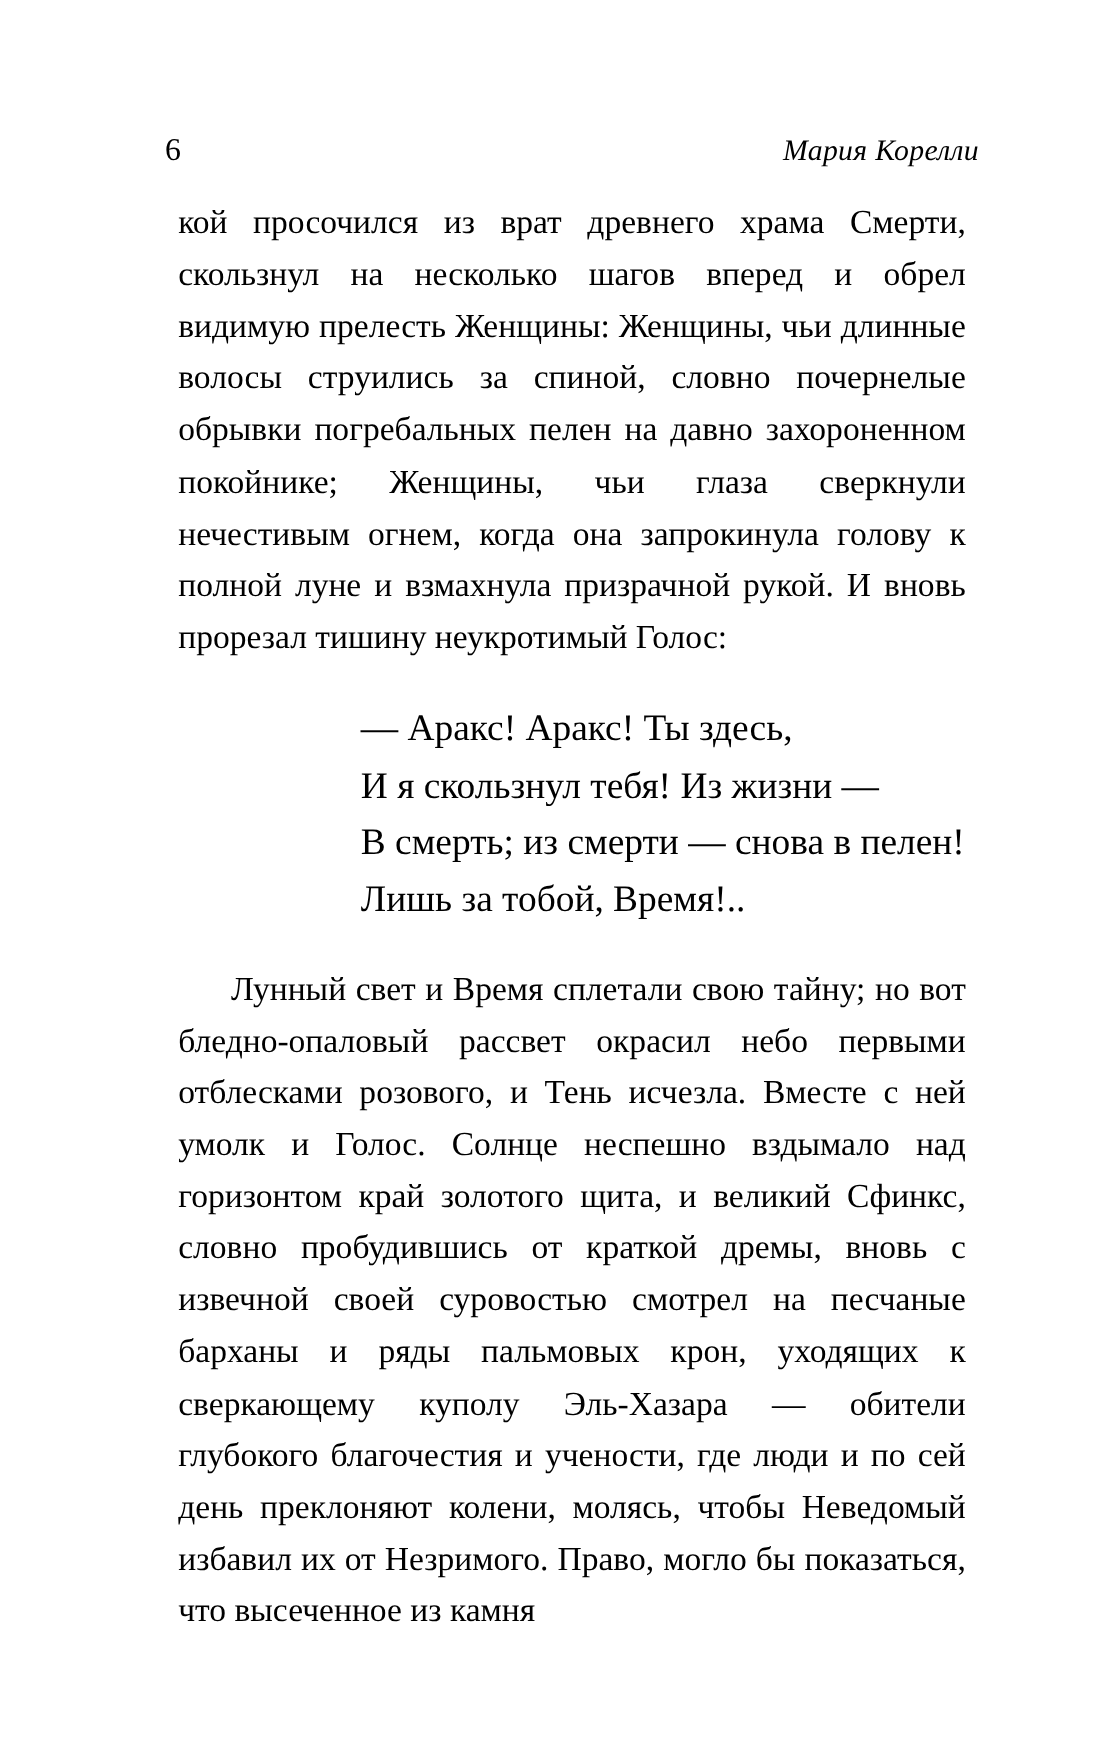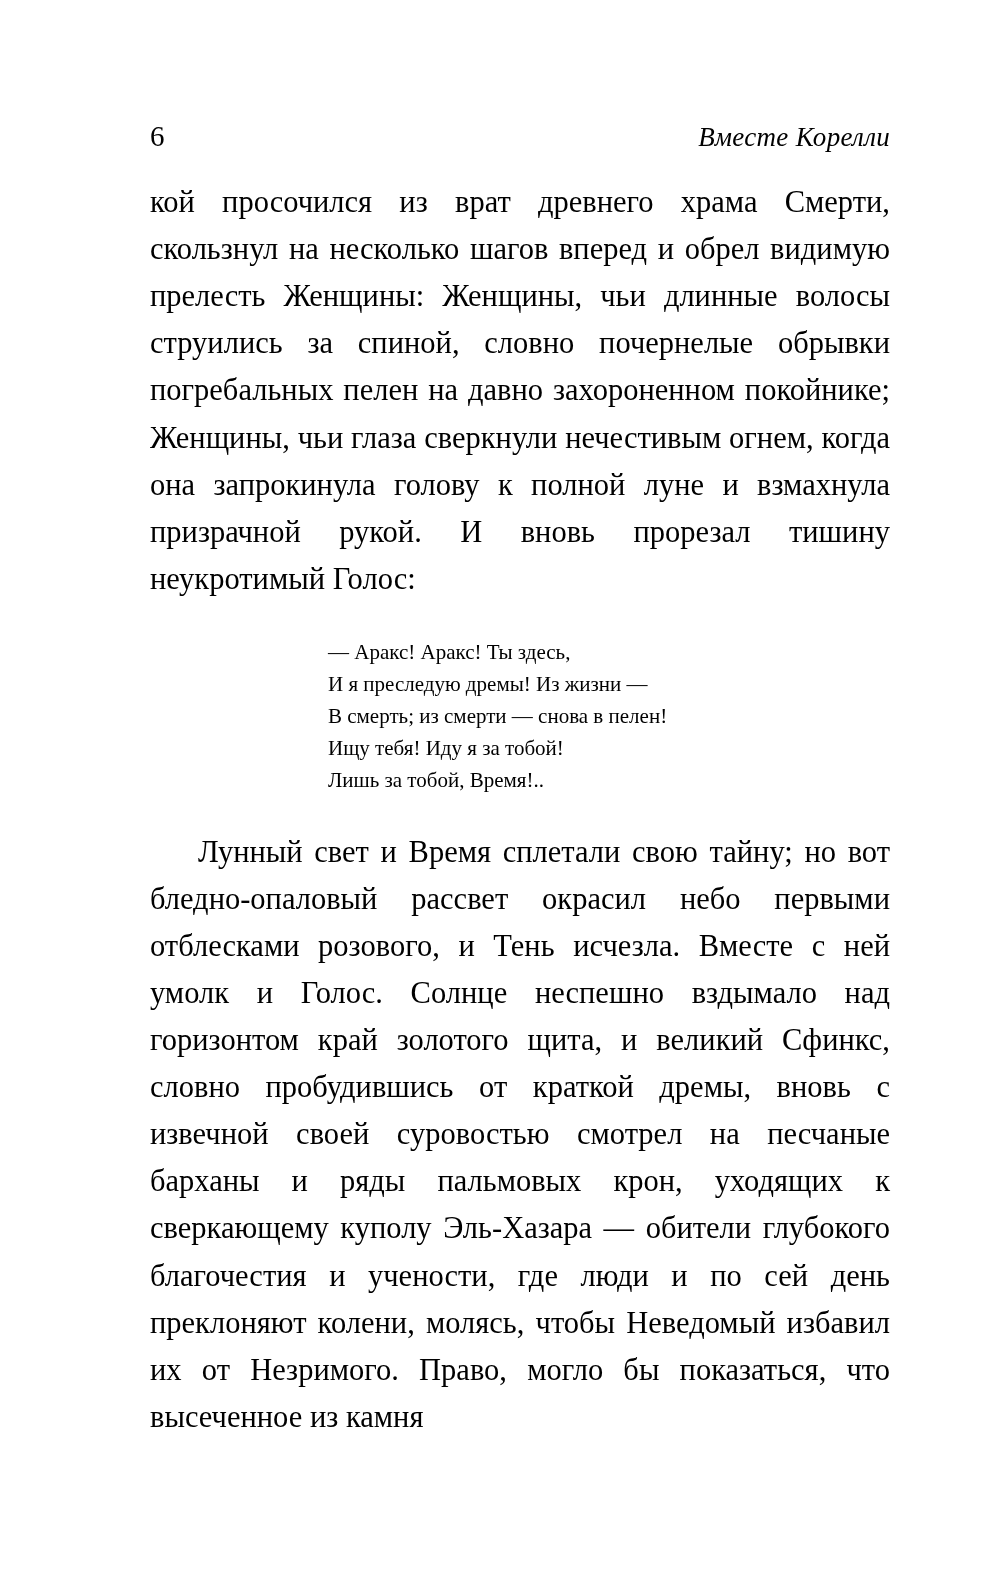--- a/index.html
+++ b/index.html
@@ -38,60 +38,59 @@
     letter-spacing: 0.3px;
   }
   .body-text {
     font-size: 30.5px;
     line-height: 1.545;
     text-align: justify;
     text-justify: inter-word;
     hyphens: manual;
   }
   .para {
-    margin: 0;
+    margin: 12px;
     text-align: justify;
   }
   .para.indent {
     text-indent: 48px;
   }
   .para.cont {
     text-indent: 0;
   }
   .verse {
     margin: 34px 0 32px 0;
     padding-left: 178px;
-    font-size: 21px;
+    font-size: 34px;
     line-height: 1.52;
     text-align: left;
   }
   .verse-line {
     white-space: pre-wrap;
   }
   
   .para:last-child { text-align-last: left; }
 </style>
 </head>
 <body>
 
 <div class="page">
 
   <div class="running-head">
     <span class="folio">6</span>
-    <span class="book-author">Вместе Корелли</span>
+    <span class="book-author">Мария Корелли</span>
   </div>
 
   <div class="body-text">
 
     <p class="para cont">кой просочился из врат древнего храма Смерти, скользнул на несколько шагов вперед и обрел видимую прелесть Женщины: Женщины, чьи длинные волосы струились за спиной, словно почернелые обрывки погребальных пелен на давно захороненном покойнике; Женщины, чьи глаза сверкнули нечестивым огнем, когда она запрокинула голову к полной луне и взмахнула призрачной рукой. И вновь прорезал тишину неукротимый Голос:</p>
 
     <div class="verse">
       <div class="verse-line">— Аракс! Аракс! Ты здесь,</div>
-      <div class="verse-line">И я преследую дремы! Из жизни —</div>
+      <div class="verse-line">И я скользнул тебя! Из жизни —</div>
       <div class="verse-line">В смерть; из смерти — снова в пелен!</div>
-      <div class="verse-line">Ищу тебя! Иду я за тобой!</div>
       <div class="verse-line">Лишь за тобой, Время!..</div>
     </div>
 
     <p class="para indent">Лунный свет и Время сплетали свою тайну; но вот бледно-опаловый рассвет окрасил небо первыми отблесками розового, и Тень исчезла. Вместе с ней умолк и Голос. Солнце неспешно вздымало над горизонтом край золотого щита, и великий Сфинкс, словно пробудившись от краткой дремы, вновь с извечной своей суровостью смотрел на песчаные барханы и ряды пальмовых крон, уходящих к сверкающему куполу Эль-Хазара — обители глубокого благочестия и учености, где люди и по сей день преклоняют колени, молясь, чтобы Неведомый избавил их от Незримого. Право, могло бы показаться, что высеченное из камня</p>
 
   </div>
 </div>
 
 </body></html>

